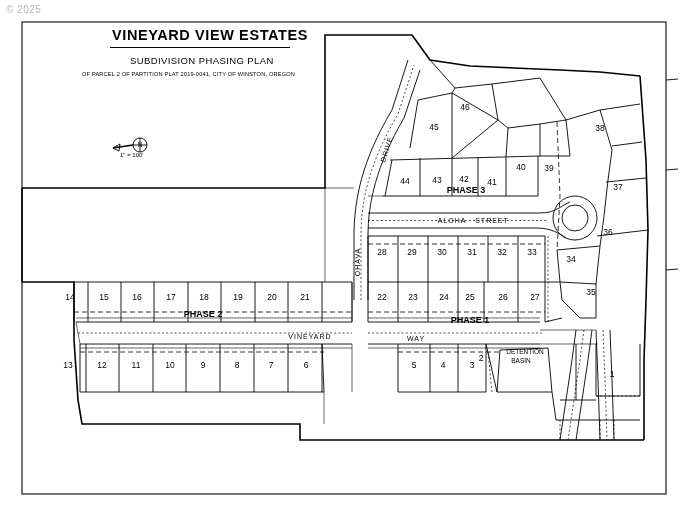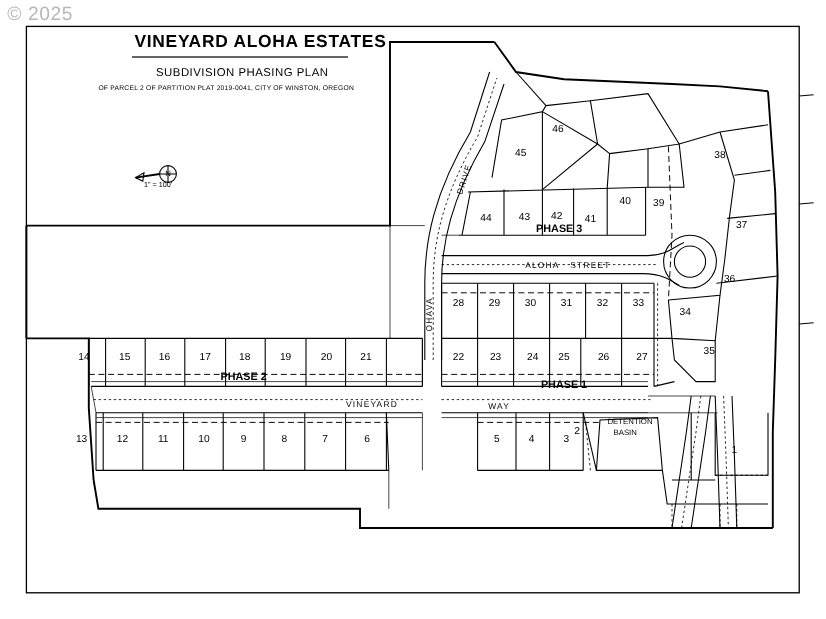--- a/index.html
+++ b/index.html
@@ -18,21 +18,21 @@
     position: absolute;
     left: 0; top: 0;
     width: 688px;
     height: 516px;
     background: #ffffff;
   }
   .watermark {
     position: absolute;
     left: 6px;
     top: 4px;
-    font-size: 16px;
+    font-size: 10px;
     color: #b8b8b8;
     letter-spacing: 0.5px;
     font-family: "Liberation Sans", sans-serif;
     text-align: center;
   }
   svg {
     position: absolute;
     left: 0;
     top: 0;
   }
@@ -292,19 +292,19 @@
 
     <g>
       <circle cx="140" cy="145" r="7" class="ln"></circle>
       <path class="ln" d="M133,145 L147,145 M140,138 L140,152"></path>
       <path class="ln-thick" d="M113,148 L133,145"></path>
       <path class="ln" d="M113,148 L120,144 L119,151 Z" fill="#000"></path>
       <text class="lbl-sm" x="140" y="145">N</text>
     </g>
   </svg>
 
-  <div class="title-main" style="left:112px; top:27px;">VINEYARD ALOHA ESTATES</div>
+  <div class="title-main" style="left:112px; top:27px;">VINEYARD VIEW ESTATES</div>
   <div class="titlebar-underline" style="left:110px; top:47px; width:180px;"></div>
   <div class="title-sub" style="left:130px; top:55px;">SUBDIVISION PHASING PLAN</div>
   <div class="title-note" style="left:82px; top:71px;">OF PARCEL 2 OF PARTITION PLAT 2019-0041, CITY OF WINSTON, OREGON</div>
   <div class="scale-note" style="left:120px; top:152px;">1" = 100'</div>
 
 </div>
 
 </body></html>

